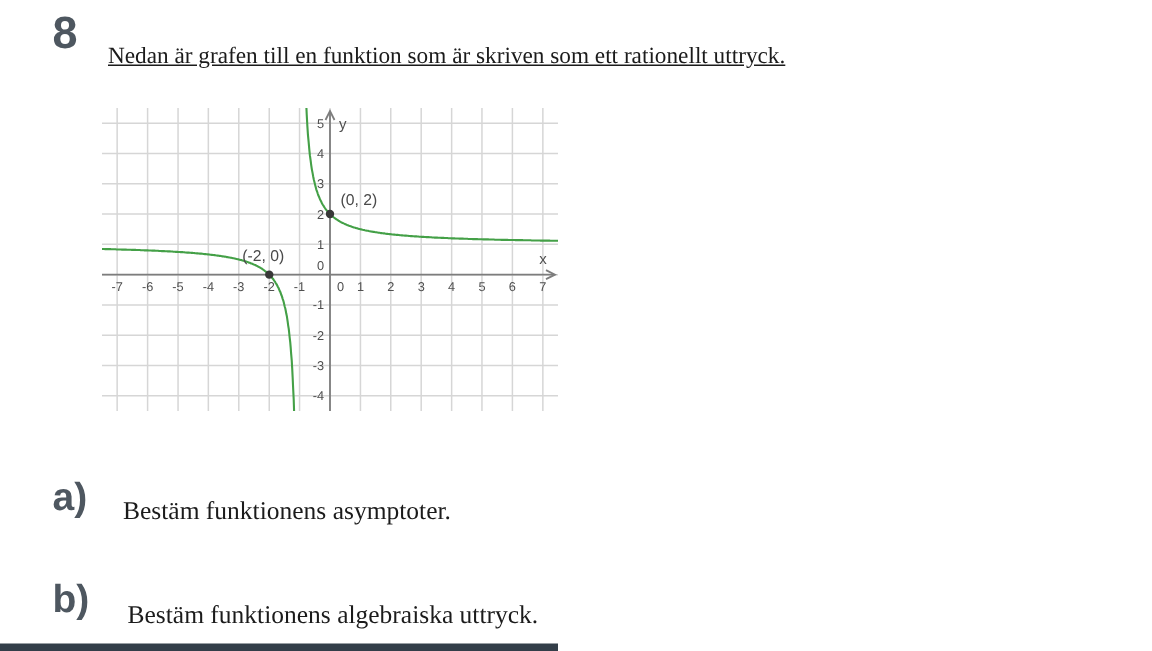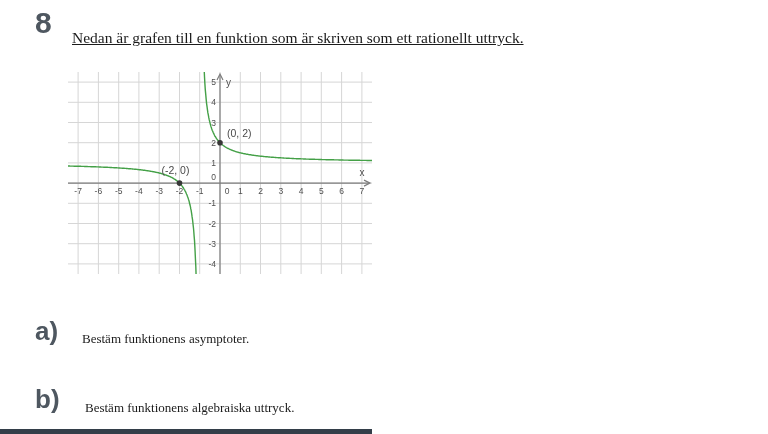--- a/index.html
+++ b/index.html
@@ -4,21 +4,21 @@
 <style>
   html,body{margin:0;padding:0;background:#fff;}
   .page{position:relative;width:768px;height:434px;background:#ffffff;overflow:hidden;
         font-family:"Liberation Serif",serif;}
   .q-number{position:absolute;left:35px;top:8px;font-family:"Liberation Sans",sans-serif;
             font-weight:bold;font-size:30px;color:#4e5760;line-height:1;}
   .q-intro{position:absolute;left:72px;top:29px;font-size:15.5px;color:#1b1b1b;text-decoration:underline;}
   .graph{position:absolute;left:68px;top:72px;width:304px;height:202px;}
   .part-label{position:absolute;font-family:"Liberation Sans",sans-serif;font-weight:bold;
               font-size:26px;color:#4e5760;line-height:1;}
-  .part-text{position:absolute;font-size:13px;color:#1b1b1b;}
+  .part-text{position:absolute;font-size:17px;color:#1b1b1b;}
   .part-a-label{left:35px;top:318px;}
   .part-a-text{left:82px;top:331px;}
   .part-b-label{left:35px;top:386px;}
   .part-b-text{left:85px;top:400px;}
   .bottom-bar{position:absolute;left:0;top:429px;width:372px;height:5px;background:#333e49;}
 </style>
 </head>
 <body>
 
 <div class="page">

